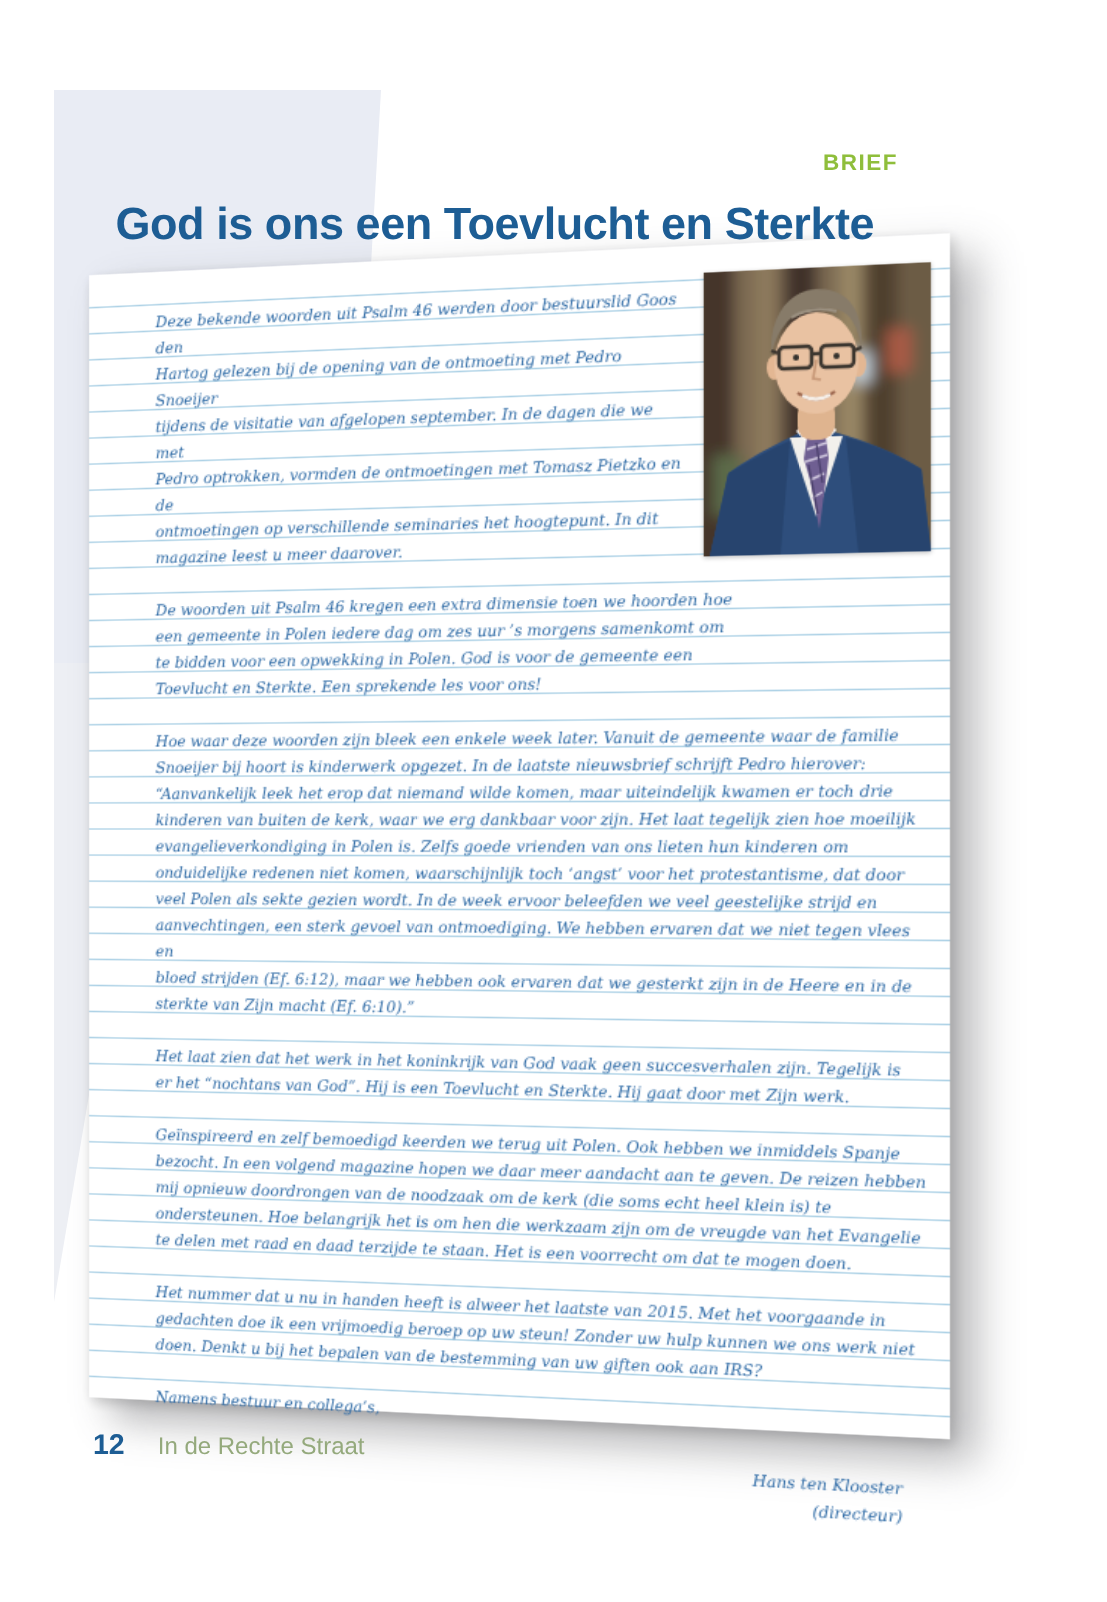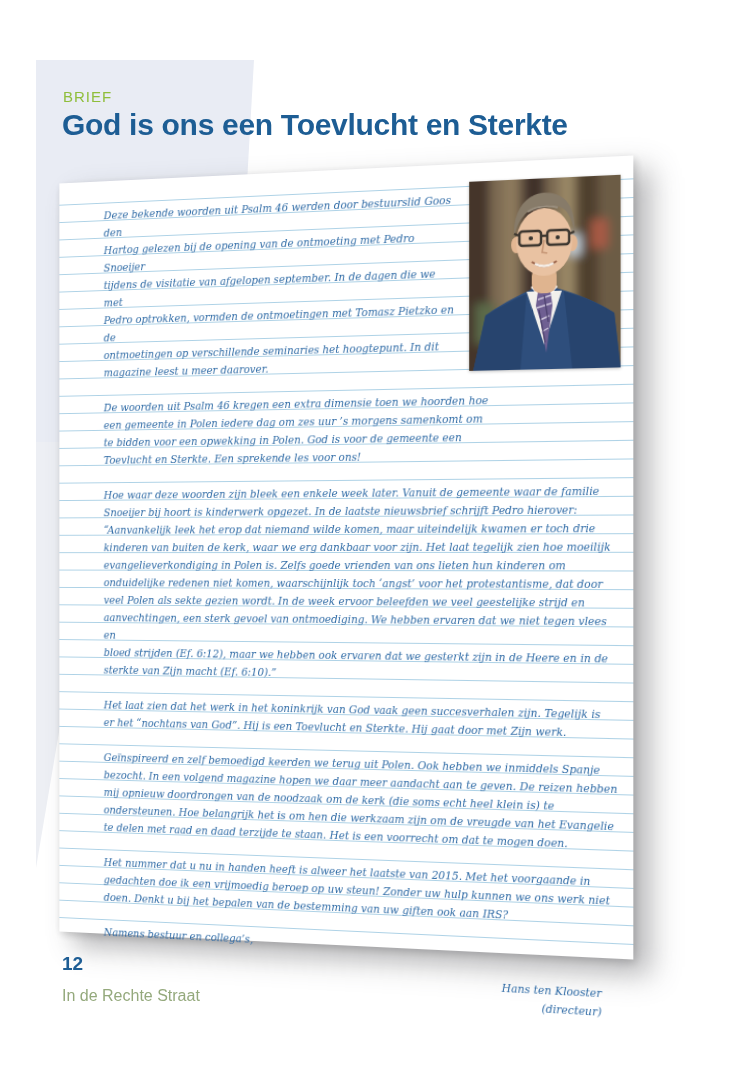--- a/index.html
+++ b/index.html
@@ -8,24 +8,24 @@
 
   
   .shape-a{position:absolute;left:36px;top:60px;width:218px;height:382px;
            background:var(--shape,#e9ecf4);
            clip-path:polygon(0 0,100% 0,90% 100%,0 100%);z-index:0;}
   .shape-b{position:absolute;left:36px;top:442px;width:72px;height:426px;
            background:#edeff4;clip-path:polygon(0 0,100% 0,0 100%);z-index:0;}
 
   
   .header{position:absolute;left:61px;top:84px;z-index:3;}
-  .kicker{color:var(--green,#8fbe3b);font-size:15px;font-weight:normal;
-          letter-spacing:1px;margin:4px 0 3px 2px;}
+  .kicker{color:var(--green,#8fbe3b);font-size:15px;font-weight:bold;
+          letter-spacing:1px;margin:16px 0 3px 2px;text-align:right;}
   .title{color:var(--title-blue,#1d5d94);font-size:30px;font-weight:bold;
-         margin:1px;letter-spacing:-0.3px;}
+         margin:16px;letter-spacing:-0.3px;}
 
   
   .paper{position:absolute;left:45px;top:170px;width:582px;height:775px;
          background:#ffffff;z-index:2;
          transform:perspective(1400px) rotateY(-10deg);
          transform-origin:50% 50%;
          box-shadow:16px 14px 26px rgba(90,90,95,.45),2px 3px 8px rgba(0,0,0,.18);}
   .paper::before{content:"";position:absolute;left:0;right:0;top:5px;bottom:0;
          background:repeating-linear-gradient(180deg,
              transparent 0,transparent 17px,
@@ -38,21 +38,21 @@
   .closing{white-space:pre-line;margin:0 0 18px 0;}
   .sig{text-align:right;padding-right:18px;}
 
   
   .photo{float:right;width:146px;height:186px;margin:-8px 0 10px 10px;
          box-shadow:0 1px 3px rgba(0,0,0,.25);}
   .photo svg{display:block;width:100%;height:100%;}
 
   
   .footer{position:absolute;left:62px;top:953px;display:flex;
-          align-items:baseline;gap:12px;z-index:3;flex-direction:column;}
+          align-items:baseline;gap:22px;z-index:3;}
   .page-num{color:var(--title-blue,#1d5d94);font-size:19px;font-weight:bold;}
   .mag-name{color:var(--footer-green,#94a97c);font-size:16px;}
 </style>
 </head>
 <body>
 
 <div class="shape-a"></div>
 <div class="shape-b"></div>
 
 <div class="header">

